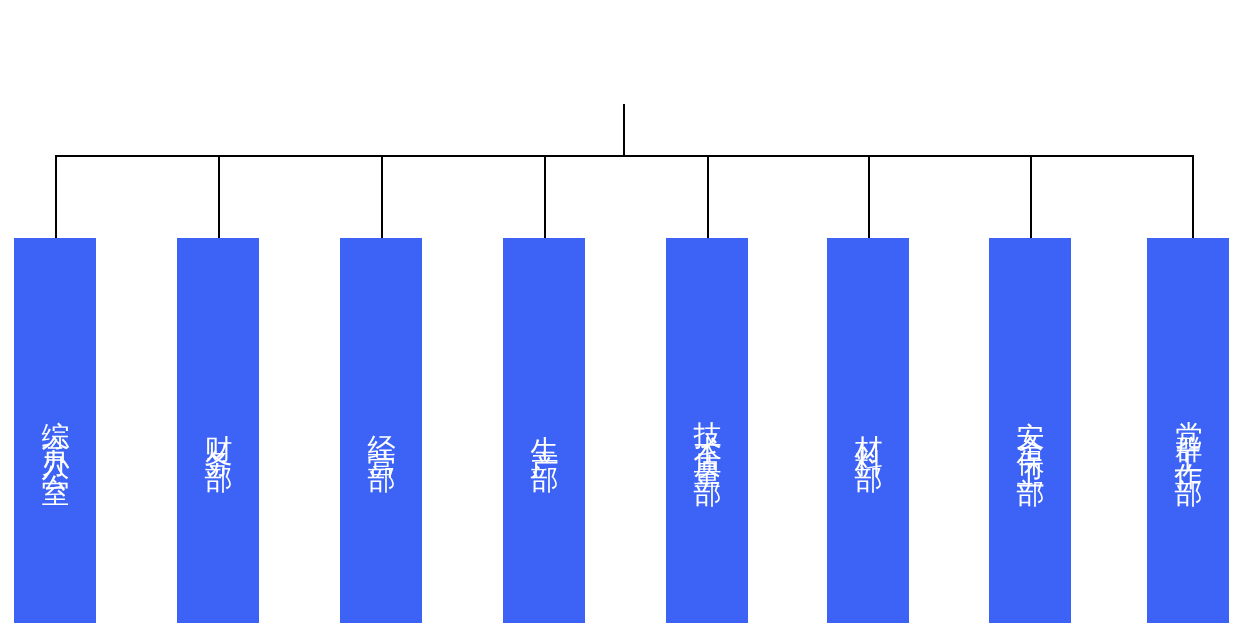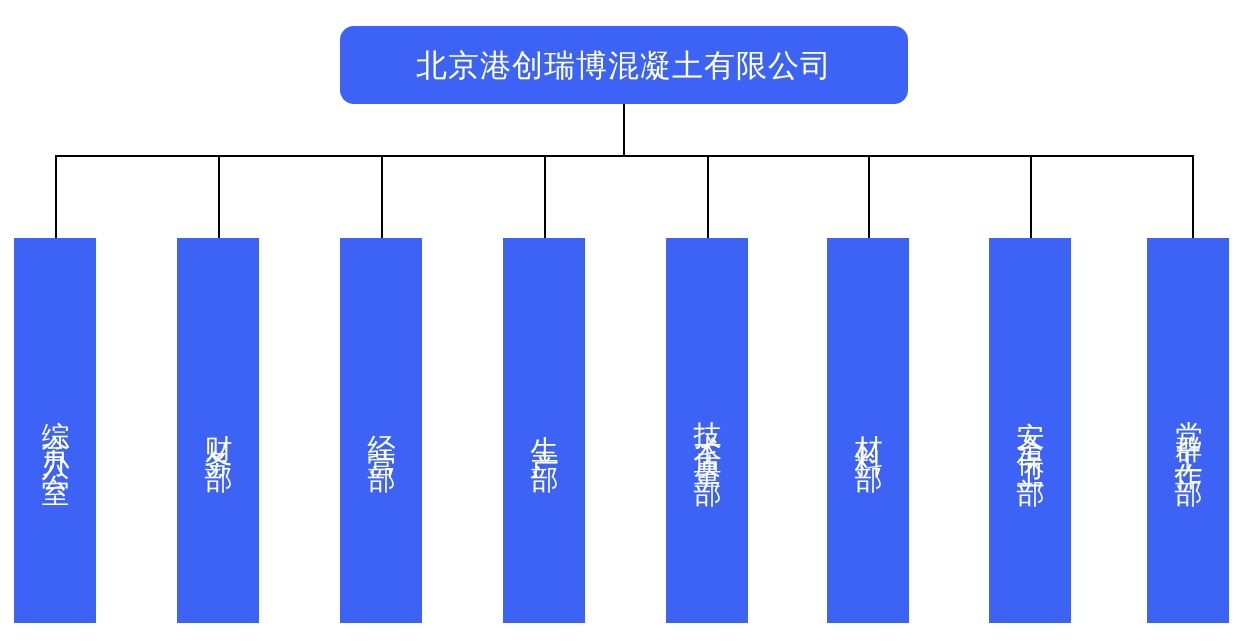--- a/index.html
+++ b/index.html
@@ -93,23 +93,20 @@
     white-space: nowrap;
     
     margin-top: 7px;
   }
 </style>
 </head>
 <body>
 
 <div id="org-chart">
 
-  <div class="root-node">
-    <span class="root-label">北京港创瑞博混凝土有限公司</span>
-  </div>
 
   <div class="v-line trunk"></div>
 
   <div class="h-line bus"></div>
 
   <div class="v-line branch" style="left:55px;"></div>
   <div class="v-line branch" style="left:218px;"></div>
   <div class="v-line branch" style="left:381px;"></div>
   <div class="v-line branch" style="left:544px;"></div>
   <div class="v-line branch" style="left:707px;"></div>

